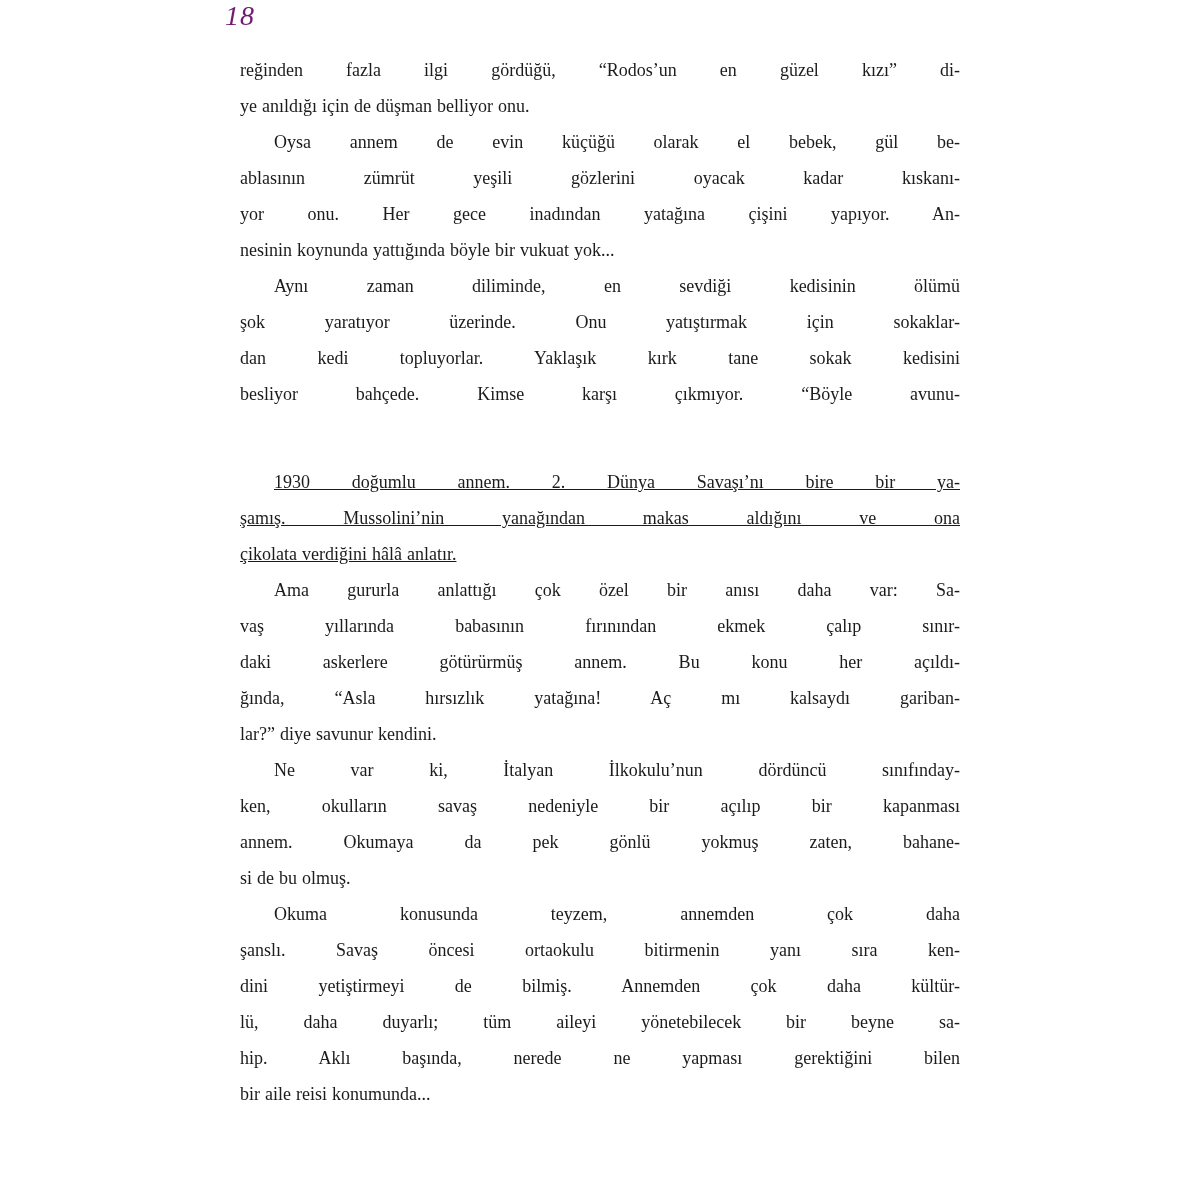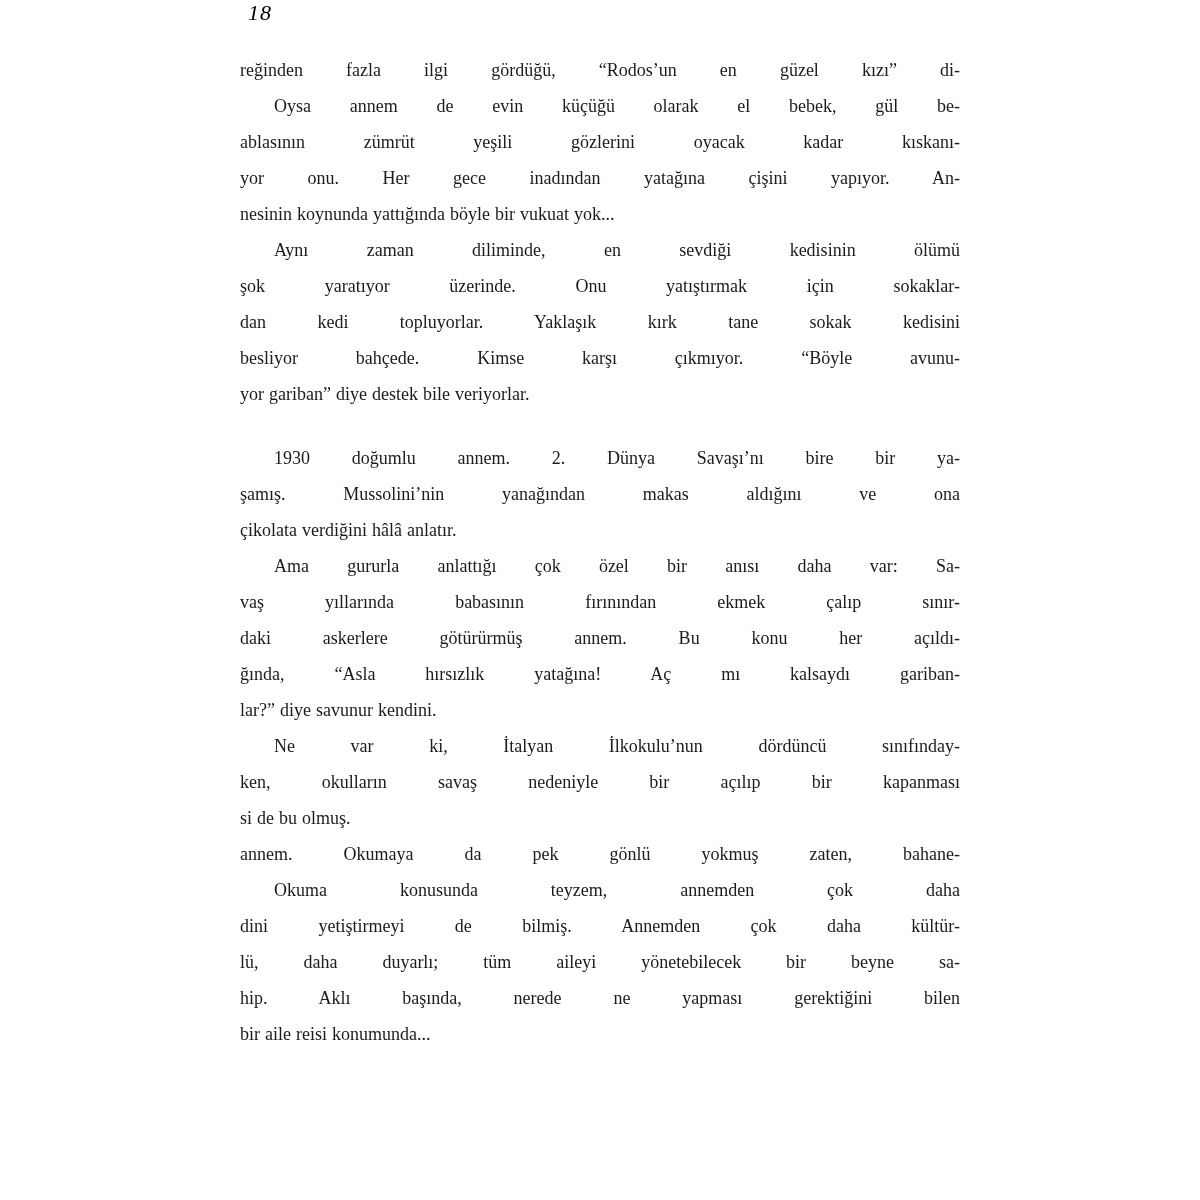--- a/index.html
+++ b/index.html
@@ -11,39 +11,40 @@
     position: relative;
     width: 1200px;
     height: 1200px;
     background: #ffffff;
     overflow: hidden;
     font-family: "Liberation Serif", "DejaVu Serif", serif;
     color: #1b1b1b;
   }
   .page-number {
     position: absolute;
-    left: 248px;
+    left: 225px;
     top: 0px;
-    font-size: 22px;
+    font-size: 28px;
     font-style: italic;
     letter-spacing: 1px;
-    color: #000000;
+    color: #701a75;
   }
   .text-block {
     position: absolute;
     left: 240px;
     top: 52px;
     width: 720px;
   }
   .paragraph {
     margin: 0;
     padding: 0;
   }
   .paragraph.section-gap {
-    margin-top: 28px;
+    margin-top: 52px;
+    text-decoration: underline;
   }
   .line {
     font-size: 18px;
     line-height: 36px;
     height: 36px;
     white-space: nowrap;
     overflow: hidden;
     text-align: left;
     word-spacing: 0.5px;
   }
@@ -57,53 +58,54 @@
   }
 </style>
 </head>
 <body>
 
 <div class="page">
   <div class="page-number">18</div>
   <div class="text-block">
       <div class="paragraph">
         <div class="line stretch">reğinden fazla ilgi gördüğü, “Rodos’un en güzel kızı” di-</div>
+        <div class="line">ye anıldığı için de düşman belliyor onu.</div>
       </div>
       <div class="paragraph">
         <div class="line stretch indent">Oysa annem de evin küçüğü olarak el bebek, gül be-</div>
         <div class="line stretch">ablasının zümrüt yeşili gözlerini oyacak kadar kıskanı-</div>
         <div class="line stretch">yor onu. Her gece inadından yatağına çişini yapıyor. An-</div>
         <div class="line">nesinin koynunda yattığında böyle bir vukuat yok...</div>
       </div>
       <div class="paragraph">
         <div class="line stretch indent">Aynı zaman diliminde, en sevdiği kedisinin ölümü</div>
         <div class="line stretch">şok yaratıyor üzerinde. Onu yatıştırmak için sokaklar-</div>
         <div class="line stretch">dan kedi topluyorlar. Yaklaşık kırk tane sokak kedisini</div>
         <div class="line stretch">besliyor bahçede. Kimse karşı çıkmıyor. “Böyle avunu-</div>
-        <div class="line">yor gariban” diye destek bile veriyorlar.</div>
       </div>
       <div class="paragraph section-gap">
         <div class="line stretch indent">1930 doğumlu annem. 2. Dünya Savaşı’nı bire bir ya-</div>
         <div class="line stretch">şamış. Mussolini’nin yanağından makas aldığını ve ona</div>
         <div class="line">çikolata verdiğini hâlâ anlatır.</div>
       </div>
       <div class="paragraph">
         <div class="line stretch indent">Ama gururla anlattığı çok özel bir anısı daha var: Sa-</div>
         <div class="line stretch">vaş yıllarında babasının fırınından ekmek çalıp sınır-</div>
         <div class="line stretch">daki askerlere götürürmüş annem. Bu konu her açıldı-</div>
         <div class="line stretch">ğında, “Asla hırsızlık yatağına! Aç mı kalsaydı gariban-</div>
         <div class="line">lar?” diye savunur kendini.</div>
       </div>
       <div class="paragraph">
         <div class="line stretch indent">Ne var ki, İtalyan İlkokulu’nun dördüncü sınıfınday-</div>
         <div class="line stretch">ken, okulların savaş nedeniyle bir açılıp bir kapanması</div>
+        <div class="line stretch">annem. Okumaya da pek gönlü yokmuş zaten, bahane-</div>
         <div class="line">si de bu olmuş.</div>
-        <div class="line stretch">annem. Okumaya da pek gönlü yokmuş zaten, bahane-</div>
       </div>
       <div class="paragraph">
         <div class="line stretch indent">Okuma konusunda teyzem, annemden çok daha</div>
+        <div class="line stretch">şanslı. Savaş öncesi ortaokulu bitirmenin yanı sıra ken-</div>
         <div class="line stretch">dini yetiştirmeyi de bilmiş. Annemden çok daha kültür-</div>
         <div class="line stretch">lü, daha duyarlı; tüm aileyi yönetebilecek bir beyne sa-</div>
         <div class="line stretch">hip. Aklı başında, nerede ne yapması gerektiğini bilen</div>
         <div class="line">bir aile reisi konumunda...</div>
       </div>
     </div>
 </div>
 
 </body></html>

